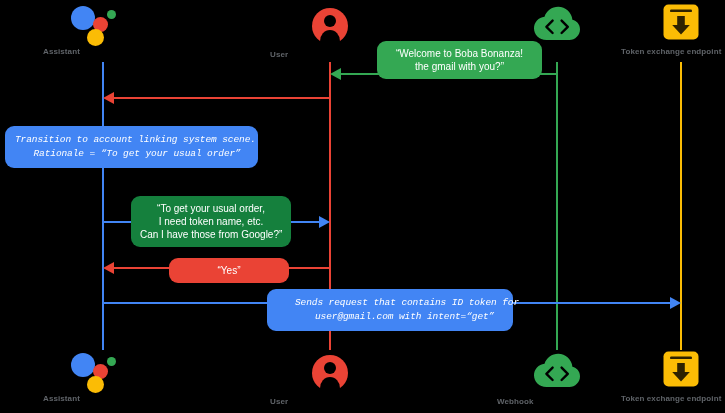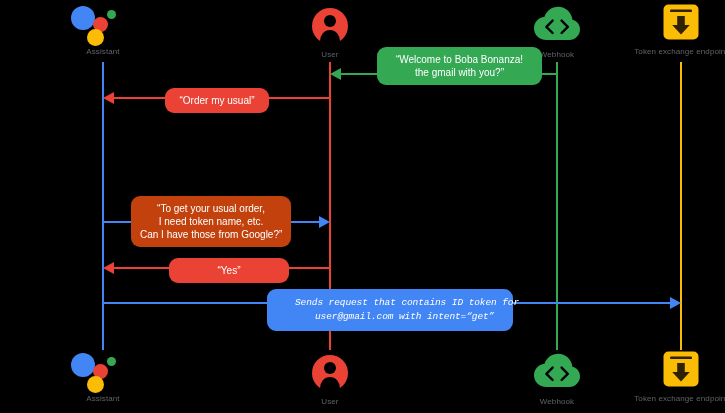--- a/index.html
+++ b/index.html
@@ -21,21 +21,22 @@
   
   .lifeline {
     position: absolute;
     width: 2px;
   }
 
   
   .actor {
     position: absolute;
     width: 120px;
-    text-align: center;
+    text-align: left;
+    font-weight: bold;
   }
   .actor-label {
     margin-top: 3px;
     font-size: 8px;
     color: #5f6368;
     font-family: "Liberation Sans", sans-serif;
     line-height: 10px;
     letter-spacing: .1px;
   }
   .actor-glyph {
@@ -222,35 +223,36 @@
       </span>
     </div>
     <div class="actor-label">
       <span class="ln">Token exchange</span>
       <span class="ln">endpoint</span>
     </div>
   </div>
 
   <div class="arrow-line" style="left:340px; top:73px; width:217px; background:#34A853;"></div>
   <div class="arrow-head left" style="left:330px; top:68px; color:#34A853;"></div>
-  <div class="bubble chat" style="left:377px; top:41px; width:165px; background:#34A853;margin-top:6px;">
+  <div class="bubble chat" style="left:377px; top:41px; width:165px; background:#34A853;">
     <span class="ln">“Welcome to Boba Bonanza!</span>
     <span class="ln">the gmail with you?”</span>
   </div>
 
   <div class="arrow-line" style="left:113px; top:97px; width:218px; background:#EA4335;"></div>
   <div class="arrow-head left" style="left:103px; top:92px; color:#EA4335;"></div>
-  <div class="bubble chat" style="left:165px; top:88px; width:104px; background:#EA4335;">
-    <span class="ln">“Order my usual”</span>
-  </div>
-
+
+  <div class="bubble note" style="left:5px; top:126px; width:253px; background:#4285F4;">
+    <span class="ln">Transition to account linking system scene.</span>
+    <span class="ln">  Rationale = “To get your usual order”</span>
+  </div>
 
   <div class="arrow-line" style="left:103px; top:221px; width:217px; background:#4285F4;"></div>
   <div class="arrow-head right" style="left:319px; top:216px; color:#4285F4;"></div>
-  <div class="bubble chat" style="left:131px; top:196px; width:160px; background:#c2410c;">
+  <div class="bubble chat" style="left:131px; top:196px; width:160px; background:#15803d;">
     <span class="ln">“To get your usual order,</span>
     <span class="ln">I need token name, etc.</span>
     <span class="ln">Can I have those from Google?”</span>
   </div>
 
   <div class="arrow-line" style="left:113px; top:267px; width:218px; background:#EA4335;"></div>
   <div class="arrow-head left" style="left:103px; top:262px; color:#EA4335;"></div>
   <div class="bubble chat" style="left:169px; top:258px; width:120px; background:#EA4335;">
     <span class="ln">“Yes”</span>
   </div>

